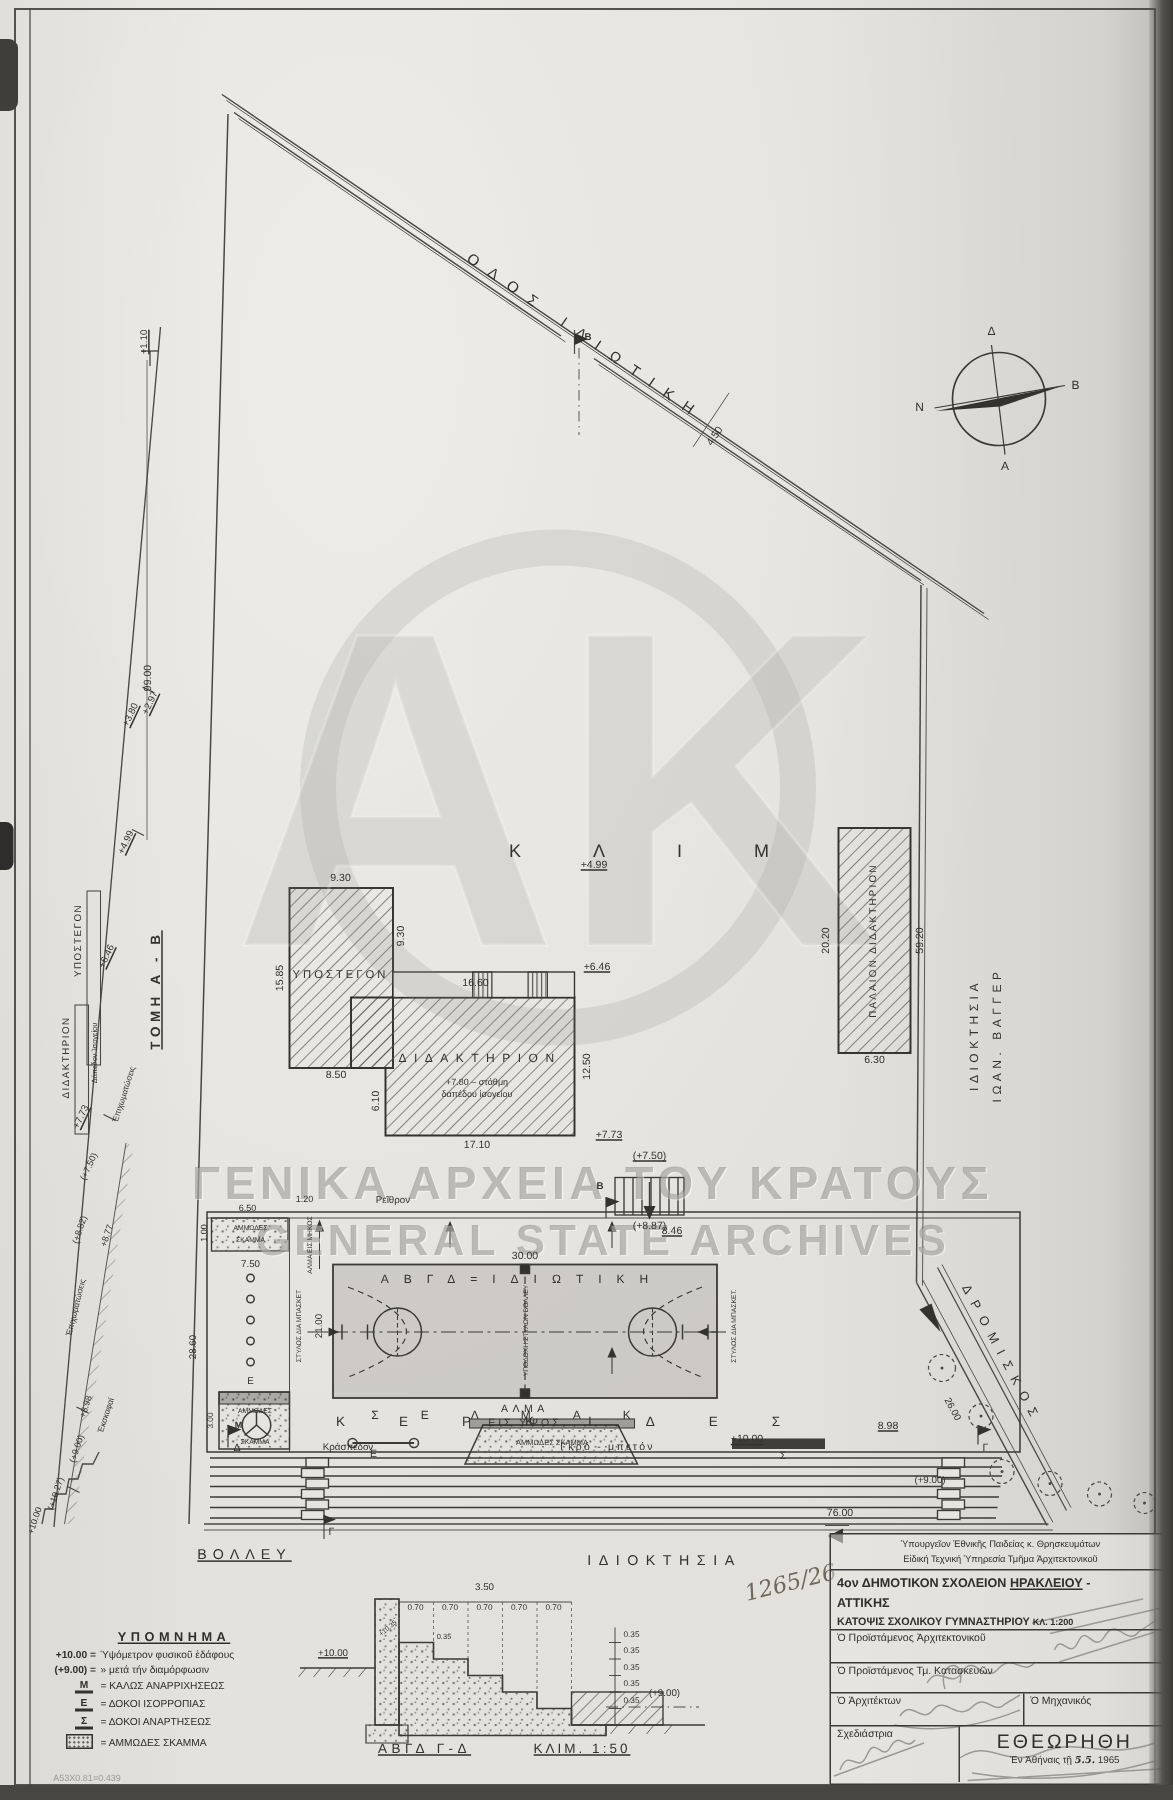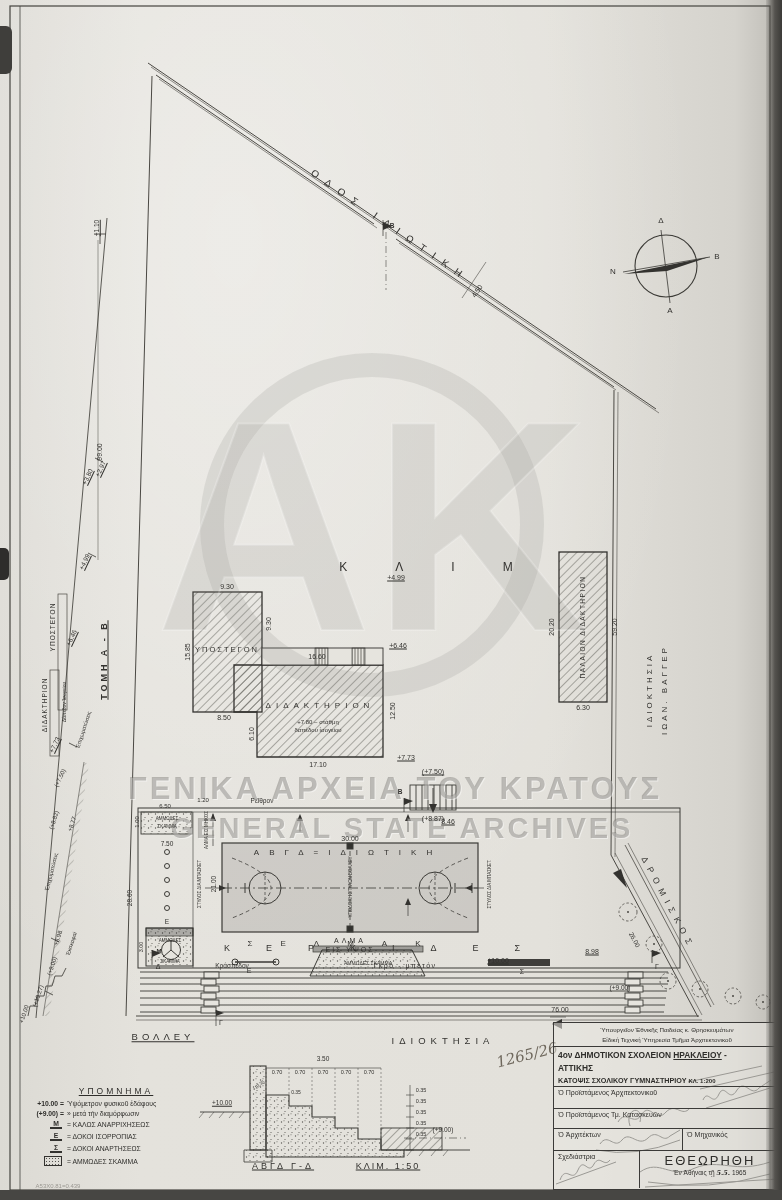--- a/index.html
+++ b/index.html
@@ -12,21 +12,21 @@
     font-family:"Liberation Sans", sans-serif;color:#2f2e2b;
   }
   svg{position:absolute;left:0;top:0;}
   .lbl{position:absolute;white-space:nowrap;color:#33322f;transform:translate(-50%,-50%) rotate(var(--r,0deg));transform-origin:center;font-size:7px;line-height:1;}
   .u{text-decoration:underline;}
   .b{font-weight:bold;}
   .wm{position:absolute;color:rgba(122,120,115,0.45);font-weight:bold;transform:translate(-50%,-50%);white-space:nowrap;text-shadow:1px 1px 0 rgba(255,255,255,0.45);}
   .stamp{position:absolute;font-family:"DejaVu Serif",serif;font-style:italic;color:#6e675c;transform:translate(-50%,-50%) rotate(-14deg);}
   
   .legend{position:absolute;left:30px;top:1086px;width:172px;font-size:6.8px;}
-  .legend .ltitle{text-align:center;font-size:8.5px;letter-spacing:3px;text-decoration:underline;margin-bottom:4px;font-weight:normal;}
+  .legend .ltitle{text-align:center;font-size:8.5px;letter-spacing:3px;text-decoration:underline;margin-bottom:4px;font-weight:bold;}
   .lrow{display:flex;align-items:center;margin-top:3px;}
   .lsym{display:inline-block;min-width:34px;text-align:right;margin-right:3px;font-weight:bold;}
   .glyph{display:inline-block;width:12px;text-align:center;border-bottom:2px double #33322f;font-weight:bold;margin-right:2px;}
   .stipbox{display:inline-block;width:16px;height:8px;border:1px solid #33322f;background:radial-gradient(#55534f 0.7px, transparent 0.8px);background-size:3px 3px;margin-right:2px;}
   
   .tblock{position:absolute;left:553px;top:1022px;width:226px;height:166px;border:1.2px solid #3b3a38;font-size:7px;background:rgba(233,231,225,0.55);}
   .trow{border-bottom:1px solid #3b3a38;box-sizing:border-box;padding:2px 4px;position:relative;}
   .tsplit{display:flex;padding:0;}
   .tcell{box-sizing:border-box;padding:2px 4px;position:relative;}
   .agency{font-size:6.2px;line-height:1.6;text-align:center;}

